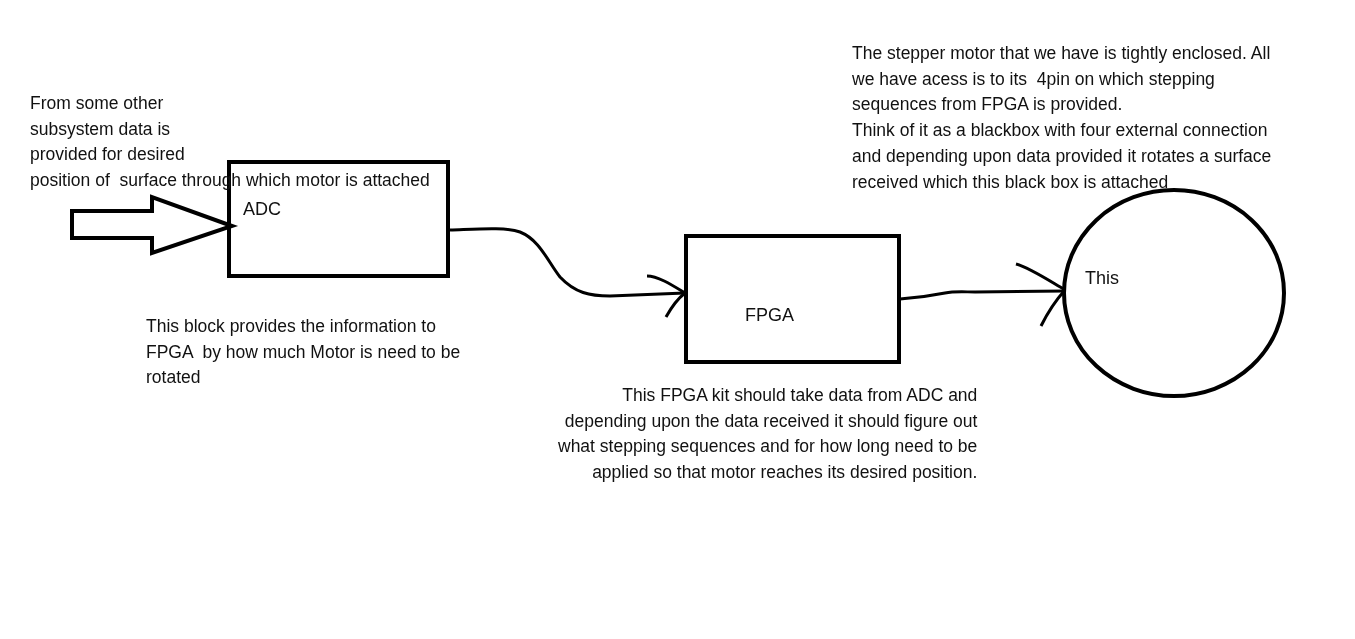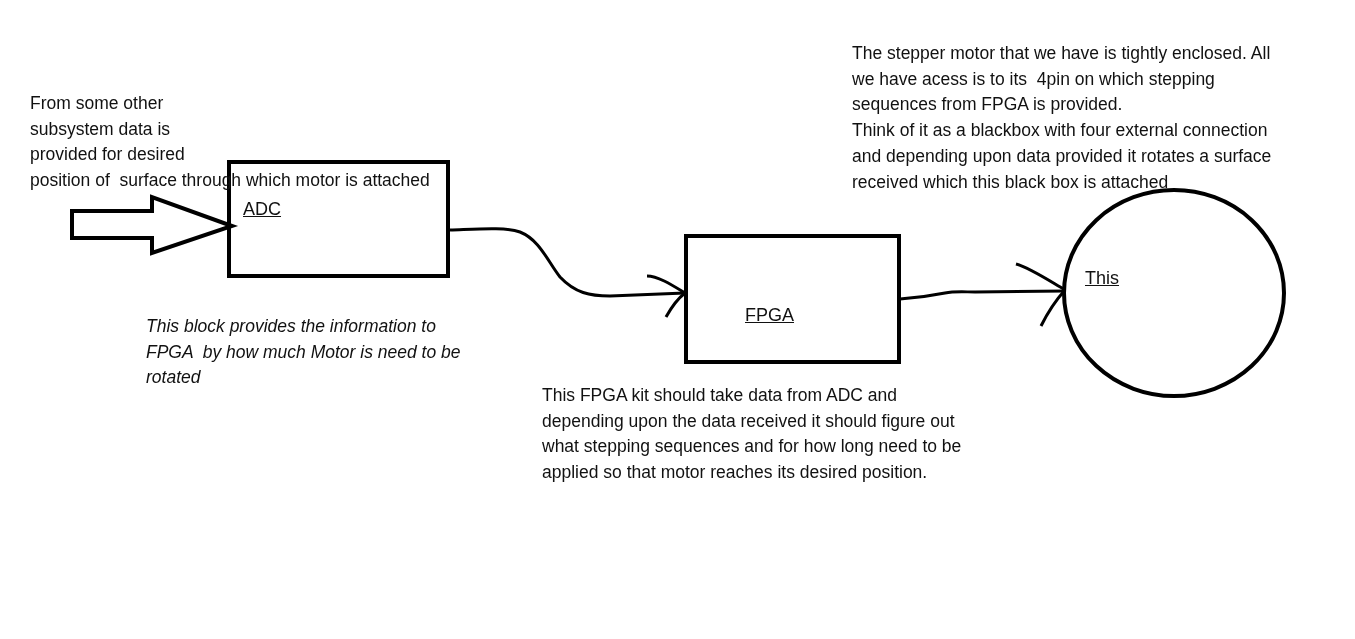--- a/index.html
+++ b/index.html
@@ -1,24 +1,24 @@
 <!DOCTYPE html>
 <html><head>
   <meta charset="utf-8">
   <style>
     html, body { margin: 0; padding: 0; background: #ffffff; }
     body { width: 1355px; height: 639px; position: relative; overflow: hidden;
            font-family: "Liberation Sans", sans-serif; color: #111; }
     #canvas { position: absolute; left: 0; top: 0; width: 1355px; height: 639px; }
     .note { position: absolute; font-size: 17.5px; line-height: 25.7px; white-space: pre; color: #111; }
-    .label { position: absolute; font-size: 18px; color: #111; white-space: pre; text-decoration: underline; }
+    .label { position: absolute; font-size: 18px; color: #111; white-space: pre; }
     #note-input { left: 30px; top: 50px; margin-top: 41px; }
     #note-motor { left: 852px; top: 41px; }
-    #note-adc { left: 146px; top: 314px; font-style: italic; }
-    #note-fpga { left: 542px; top: 383px; }
+    #note-adc { left: 146px; top: 314px; }
+    #note-fpga { left: 558px; top: 383px; text-align: right; }
     #label-adc { left: 243px; top: 199px; }
     #label-fpga { left: 745px; top: 305px; }
     #label-motor { left: 1085px; top: 268px; }
   </style>
 </head>
 <body>
 
 <svg id="canvas" width="1355" height="639" viewBox="0 0 1355 639">
 
   <polygon points="72,211 152,211 152,197 232,226 152,253 152,238 72,238" fill="none" stroke="#000" stroke-width="4" stroke-linejoin="miter"></polygon>

